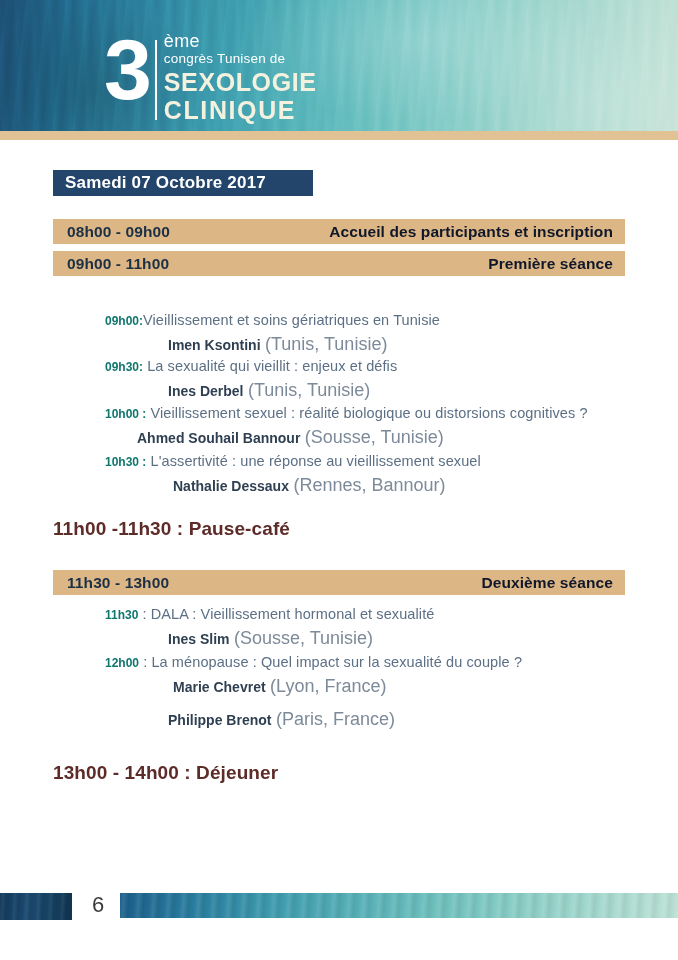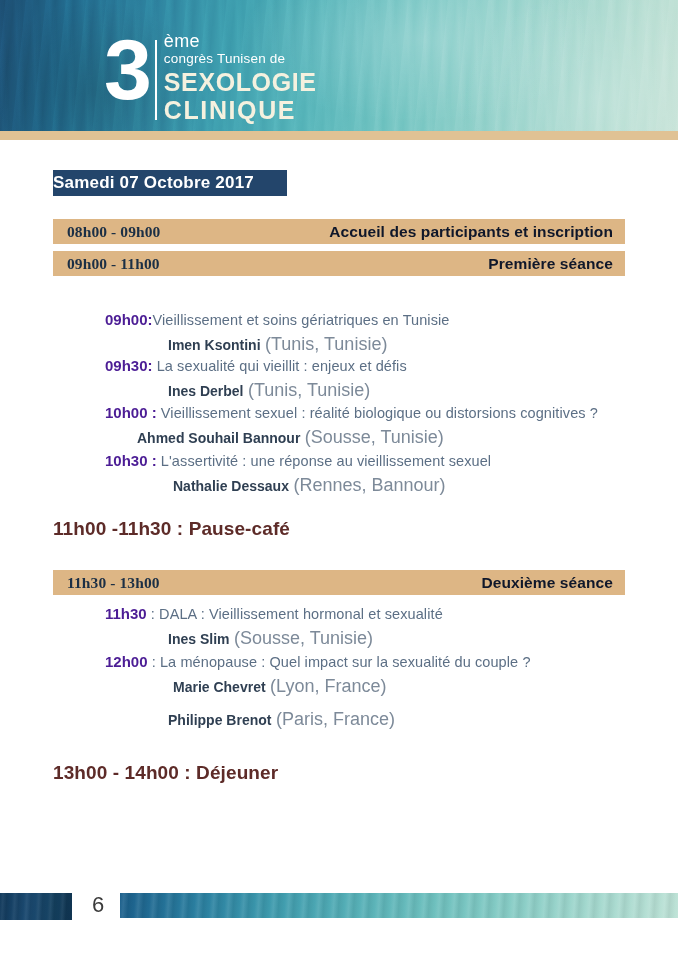--- a/index.html
+++ b/index.html
@@ -119,24 +119,25 @@
     position: absolute;
     left: 0; top: 131px;
     width: 678px; height: 9px;
     background: #e0c294;
   }
 
   
   .date-badge {
     position: absolute;
     left: 53px; top: 170px;
-    width: 234px; height: 26px;
+    width: 260px; height: 26px;
     background: #23456b;
     display: flex;
     align-items: center;
+    padding-left: 12px;
     box-sizing: border-box;
   }
   .date-badge-label {
     color: #ffffff;
     font-size: 17px;
     font-weight: 700;
     letter-spacing: .2px;
   }
 
   
@@ -149,43 +150,42 @@
     display: flex;
     align-items: center;
     box-sizing: border-box;
     padding: 0 12px 0 14px;
   }
   .session-time {
     color: #1b2f45;
     font-size: 15.5px;
     font-weight: 700;
     letter-spacing: .1px;
-    font-family: Liberation Serif, serif;
   }
   .session-title {
     margin-left: auto;
     color: #0f172a;
     font-size: 15.5px;
     font-weight: 700;
     letter-spacing: .1px;
   }
 
   
   .talk {
     position: absolute;
     left: 105px;
   }
   .talk-line1 {
     white-space: nowrap;
     line-height: 1.1;
   }
   .talk-time {
-    font-size: 15px;
-    font-weight: 700;
-    color: #4c1d95;
+    font-size: 12px;
+    font-weight: 700;
+    color: #0f766e;
     letter-spacing: 0;
   }
   .talk-title {
     font-size: 14.5px;
     color: #5c6f85;
     letter-spacing: .1px;
   }
   .talk-line2 {
     white-space: nowrap;
     line-height: 1.1;

